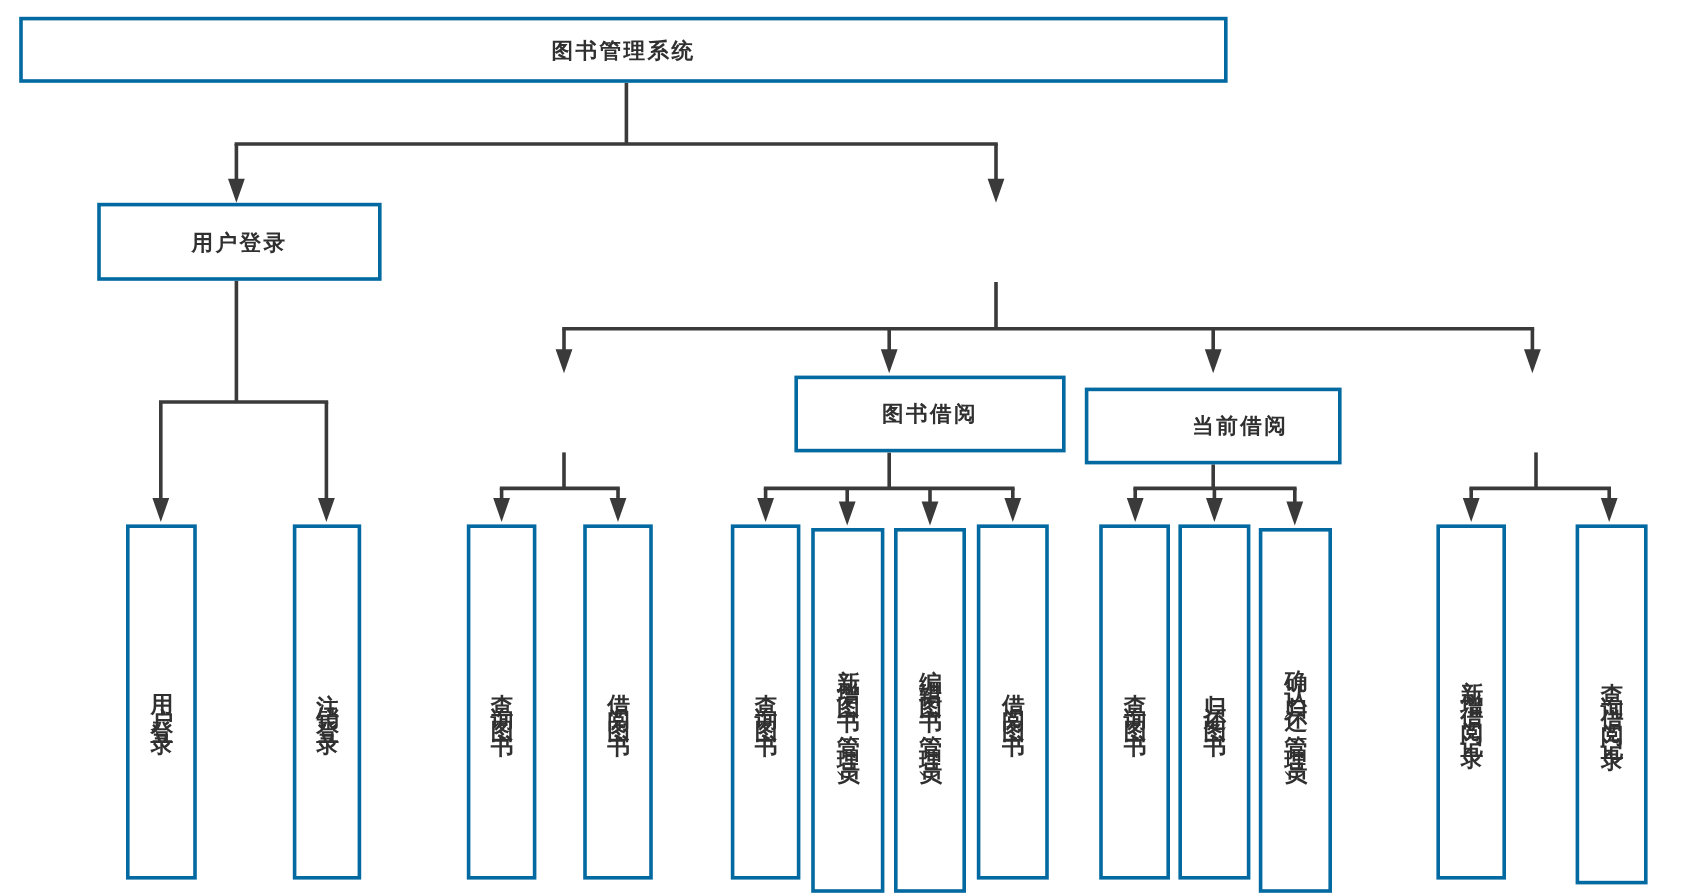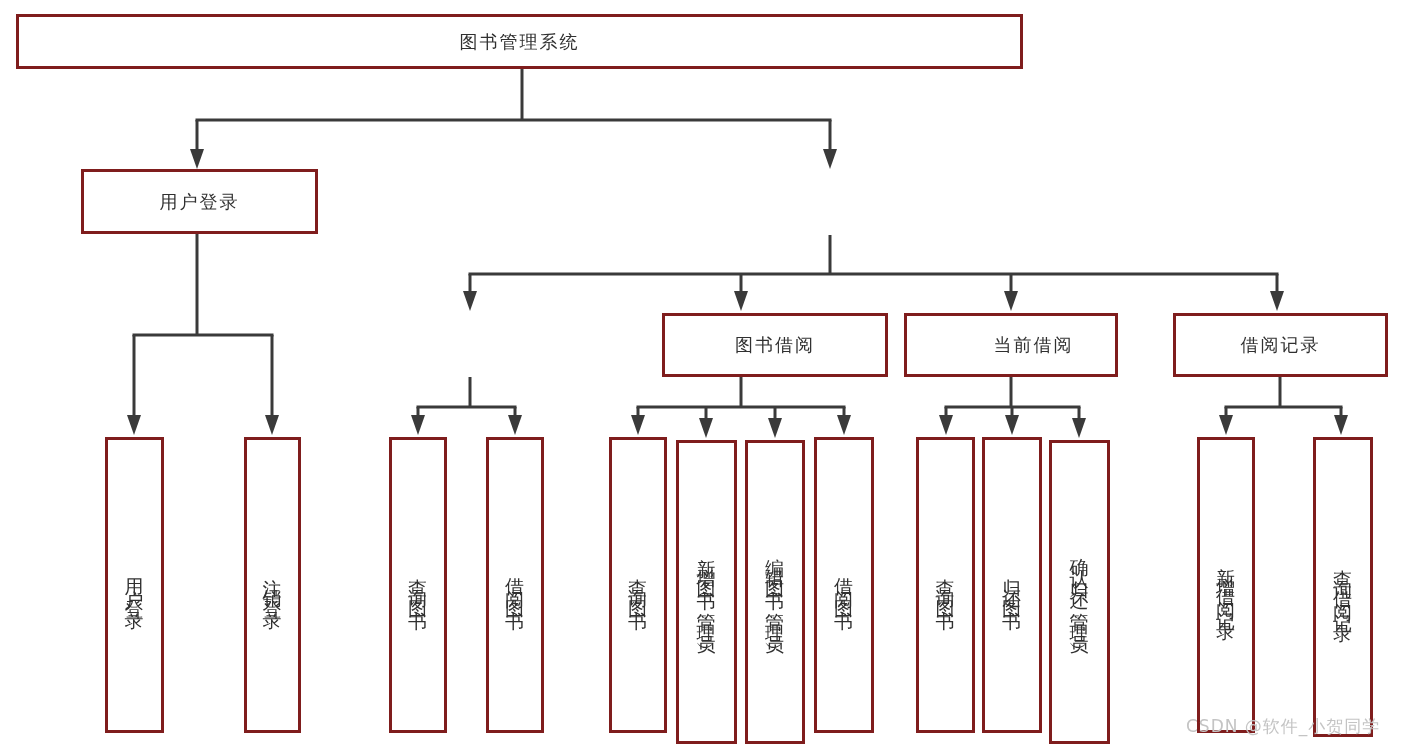--- a/index.html
+++ b/index.html
@@ -4,23 +4,24 @@
 <style>
   html,body{margin:0;padding:0;background:#fff;}
   .canvas{
     position:relative;width:1405px;height:747px;background:#ffffff;
     font-family:"DejaVu Sans","Liberation Sans",sans-serif;
     color:#303030;overflow:hidden;
   }
   .connectors{position:absolute;left:0;top:0;width:1405px;height:747px;}
   .node{
     position:absolute;box-sizing:border-box;background:#ffffff;
-    border:3px solid #7f1d1d;
+    border:3px solid #0369a1;
     display:flex;align-items:center;justify-content:center;
     z-index:2;
+    font-weight:bold;
   }
   .hnode{font-size:18px;letter-spacing:2px;white-space:nowrap;}
   .vnode{
     writing-mode:vertical-rl;text-orientation:mixed;
     font-size:19px;letter-spacing:11px;line-height:1;
   }
   .watermark{
     position:absolute;left:1186px;top:715px;z-index:6;
     font-size:17px;color:#c4c4c4;letter-spacing:1px;white-space:nowrap;
   }
@@ -92,36 +93,34 @@
       <polygon points="1219,415 1233,415 1226,435"></polygon>
     <path d="M1341,407 V418"></path>
       <polygon points="1334,415 1348,415 1341,435"></polygon>
   </svg>
 
   <div class="node hnode" style="left:16px;top:14px;width:1007px;height:55px;">图书管理系统</div>
 
   <div class="node hnode" style="left:81px;top:169px;width:237px;height:65px;">用户登录</div>
 
   <div class="node hnode" style="left:634px;top:313px;width:226px;height:64px;margin-left:28px;">图书借阅</div>
-  <div class="node hnode" style="left:904px;top:313px;width:214px;height:64px;padding-left:45px;">当前借阅</div>
-  <div class="node hnode" style="left:1173px;top:313px;width:215px;height:64px;">借阅记录</div>
+  <div class="node hnode" style="left:904px;top:323px;width:214px;height:64px;padding-left:45px;">当前借阅</div>
 
   <div class="node vnode" style="left:105px;top:437px;width:59px;height:296px;">用户登录</div>
   <div class="node vnode" style="left:244px;top:437px;width:57px;height:296px;">注销登录</div>
 
   <div class="node vnode" style="left:389px;top:437px;width:58px;height:296px;">查询图书</div>
   <div class="node vnode" style="left:486px;top:437px;width:58px;height:296px;">借阅图书</div>
 
   <div class="node vnode" style="left:609px;top:437px;width:58px;height:296px;">查询图书</div>
   <div class="node vnode" style="left:676px;top:440px;width:61px;height:304px;">新增图书（管理员）</div>
   <div class="node vnode" style="left:745px;top:440px;width:60px;height:304px;">编辑图书（管理员）</div>
   <div class="node vnode" style="left:814px;top:437px;width:60px;height:296px;">借阅图书</div>
 
   <div class="node vnode" style="left:916px;top:437px;width:59px;height:296px;">查询图书</div>
   <div class="node vnode" style="left:982px;top:437px;width:60px;height:296px;">归还图书</div>
   <div class="node vnode" style="left:1049px;top:440px;width:61px;height:304px;">确认归还（管理员）</div>
 
   <div class="node vnode" style="left:1197px;top:437px;width:58px;height:296px;">新增借阅记录</div>
   <div class="node vnode" style="left:1313px;top:437px;width:60px;height:300px;">查询借阅记录</div>
 
-  <div class="watermark">CSDN @软件_小贺同学</div>
 
 </div>
 
 </body></html>

